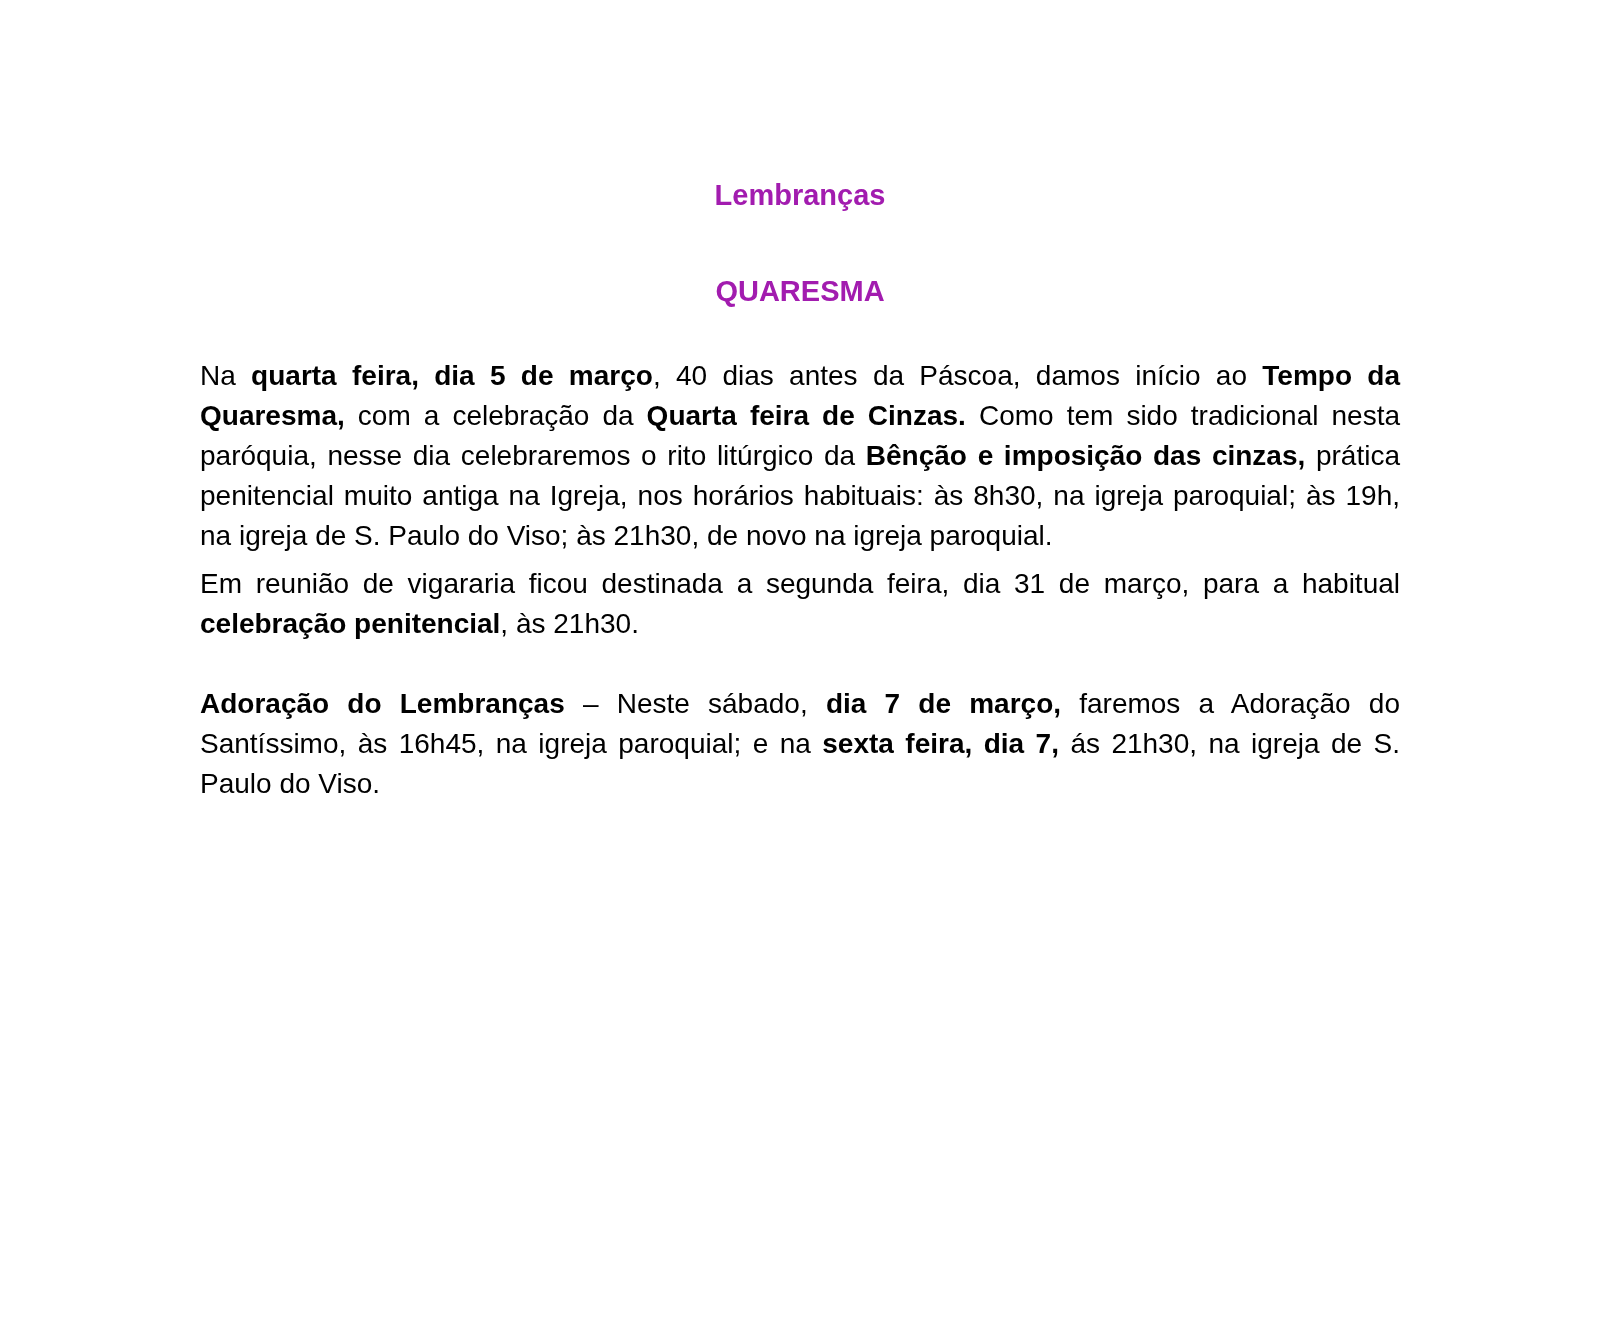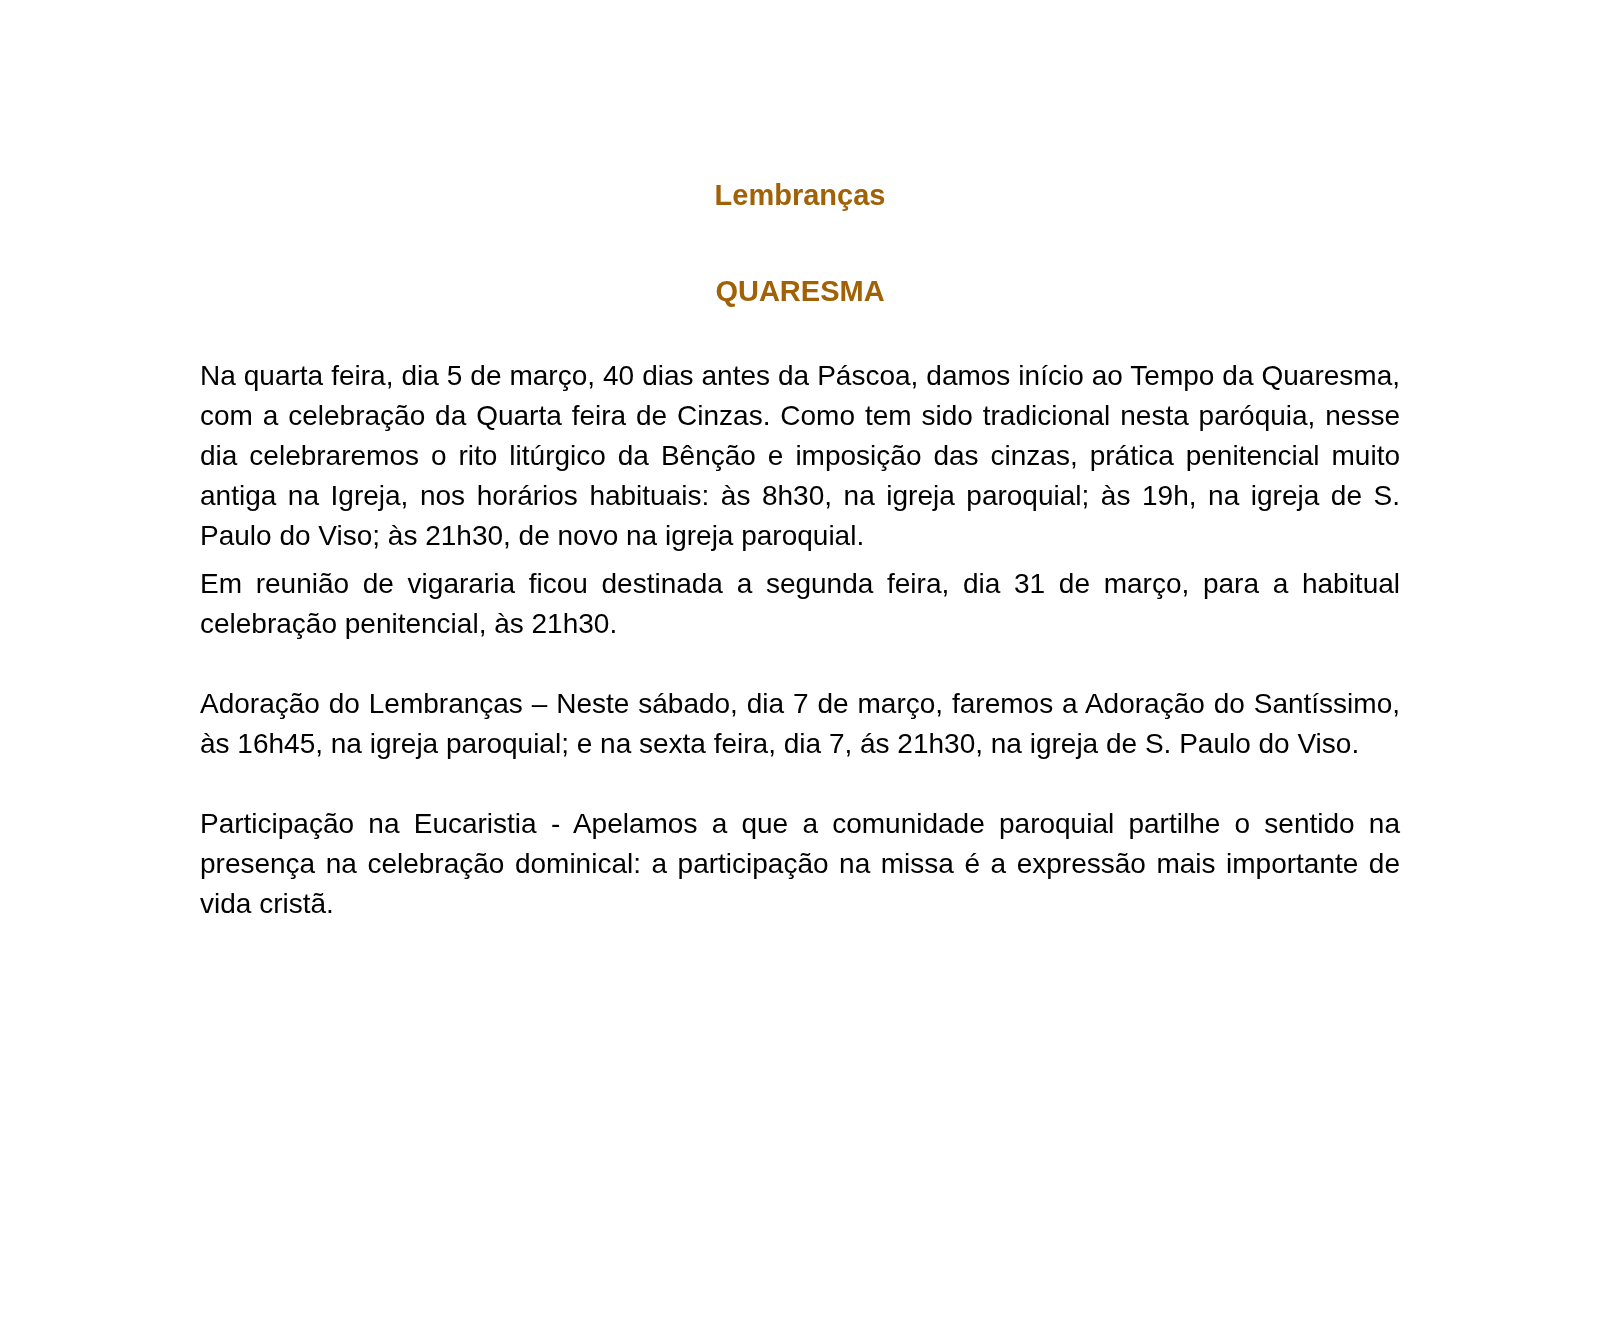--- a/index.html
+++ b/index.html
@@ -17,21 +17,21 @@
     font-family: "Liberation Sans", "DejaVu Sans", sans-serif;
     padding: 175px 206px 0 200px;
     overflow: hidden;
   }
   .doc-heading {
     margin: 0;
     font-size: 29px;
     font-weight: bold;
     line-height: 40px;
     text-align: center;
-    color: #a16207;
+    color: #a21caf;
   }
   .doc-heading + .doc-heading {
     margin-top: 56px;
   }
   .paragraphs {
     margin-top: 45px;
   }
   .para {
     margin: 40px 0 0 0;
     font-size: 28px;
@@ -39,28 +39,27 @@
     text-align: justify;
     color: #000000;
   }
   .para:first-child {
     margin-top: 0;
   }
   .para.joined {
     margin-top: 8px;
   }
   .para b {
-    font-weight: normal;
+    font-weight: bold;
   }
 </style>
 </head>
 <body>
 
 <div class="page">
   <h1 class="doc-heading">Lembranças</h1>
   <h1 class="doc-heading">QUARESMA</h1>
   <div class="paragraphs">
       <p class="para"><span>Na </span><b>quarta feira, dia 5 de março</b><span>, 40 dias antes da Páscoa, damos início ao </span><b>Tempo da Quaresma,</b><span> com a celebração da </span><b>Quarta feira de Cinzas.</b><span> Como tem sido tradicional nesta paróquia, nesse dia celebraremos o rito litúrgico da </span><b>Bênção e imposição das cinzas,</b><span> prática penitencial muito antiga na Igreja, nos horários habituais: às 8h30, na igreja paroquial; às 19h, na igreja de S. Paulo do Viso; às 21h30, de novo na igreja paroquial.</span></p>
       <p class="para joined"><span>Em reunião de vigararia ficou destinada a segunda feira, dia 31 de março, para a habitual </span><b>celebração penitencial</b><span>, às 21h30.</span></p>
       <p class="para"><b>Adoração do Lembranças</b><span> – Neste sábado, </span><b>dia 7 de março,</b><span> faremos a Adoração do Santíssimo, às 16h45, na igreja paroquial; e na </span><b>sexta feira, dia 7,</b><span> ás 21h30, na igreja de S. Paulo do Viso.</span></p>
-      <p class="para"><b>Participação na Eucaristia</b><span> - Apelamos a que a comunidade paroquial partilhe o sentido na presença na celebração dominical: a participação na missa é a expressão mais importante de vida cristã.</span></p>
     </div>
 </div>
 
 </body></html>

